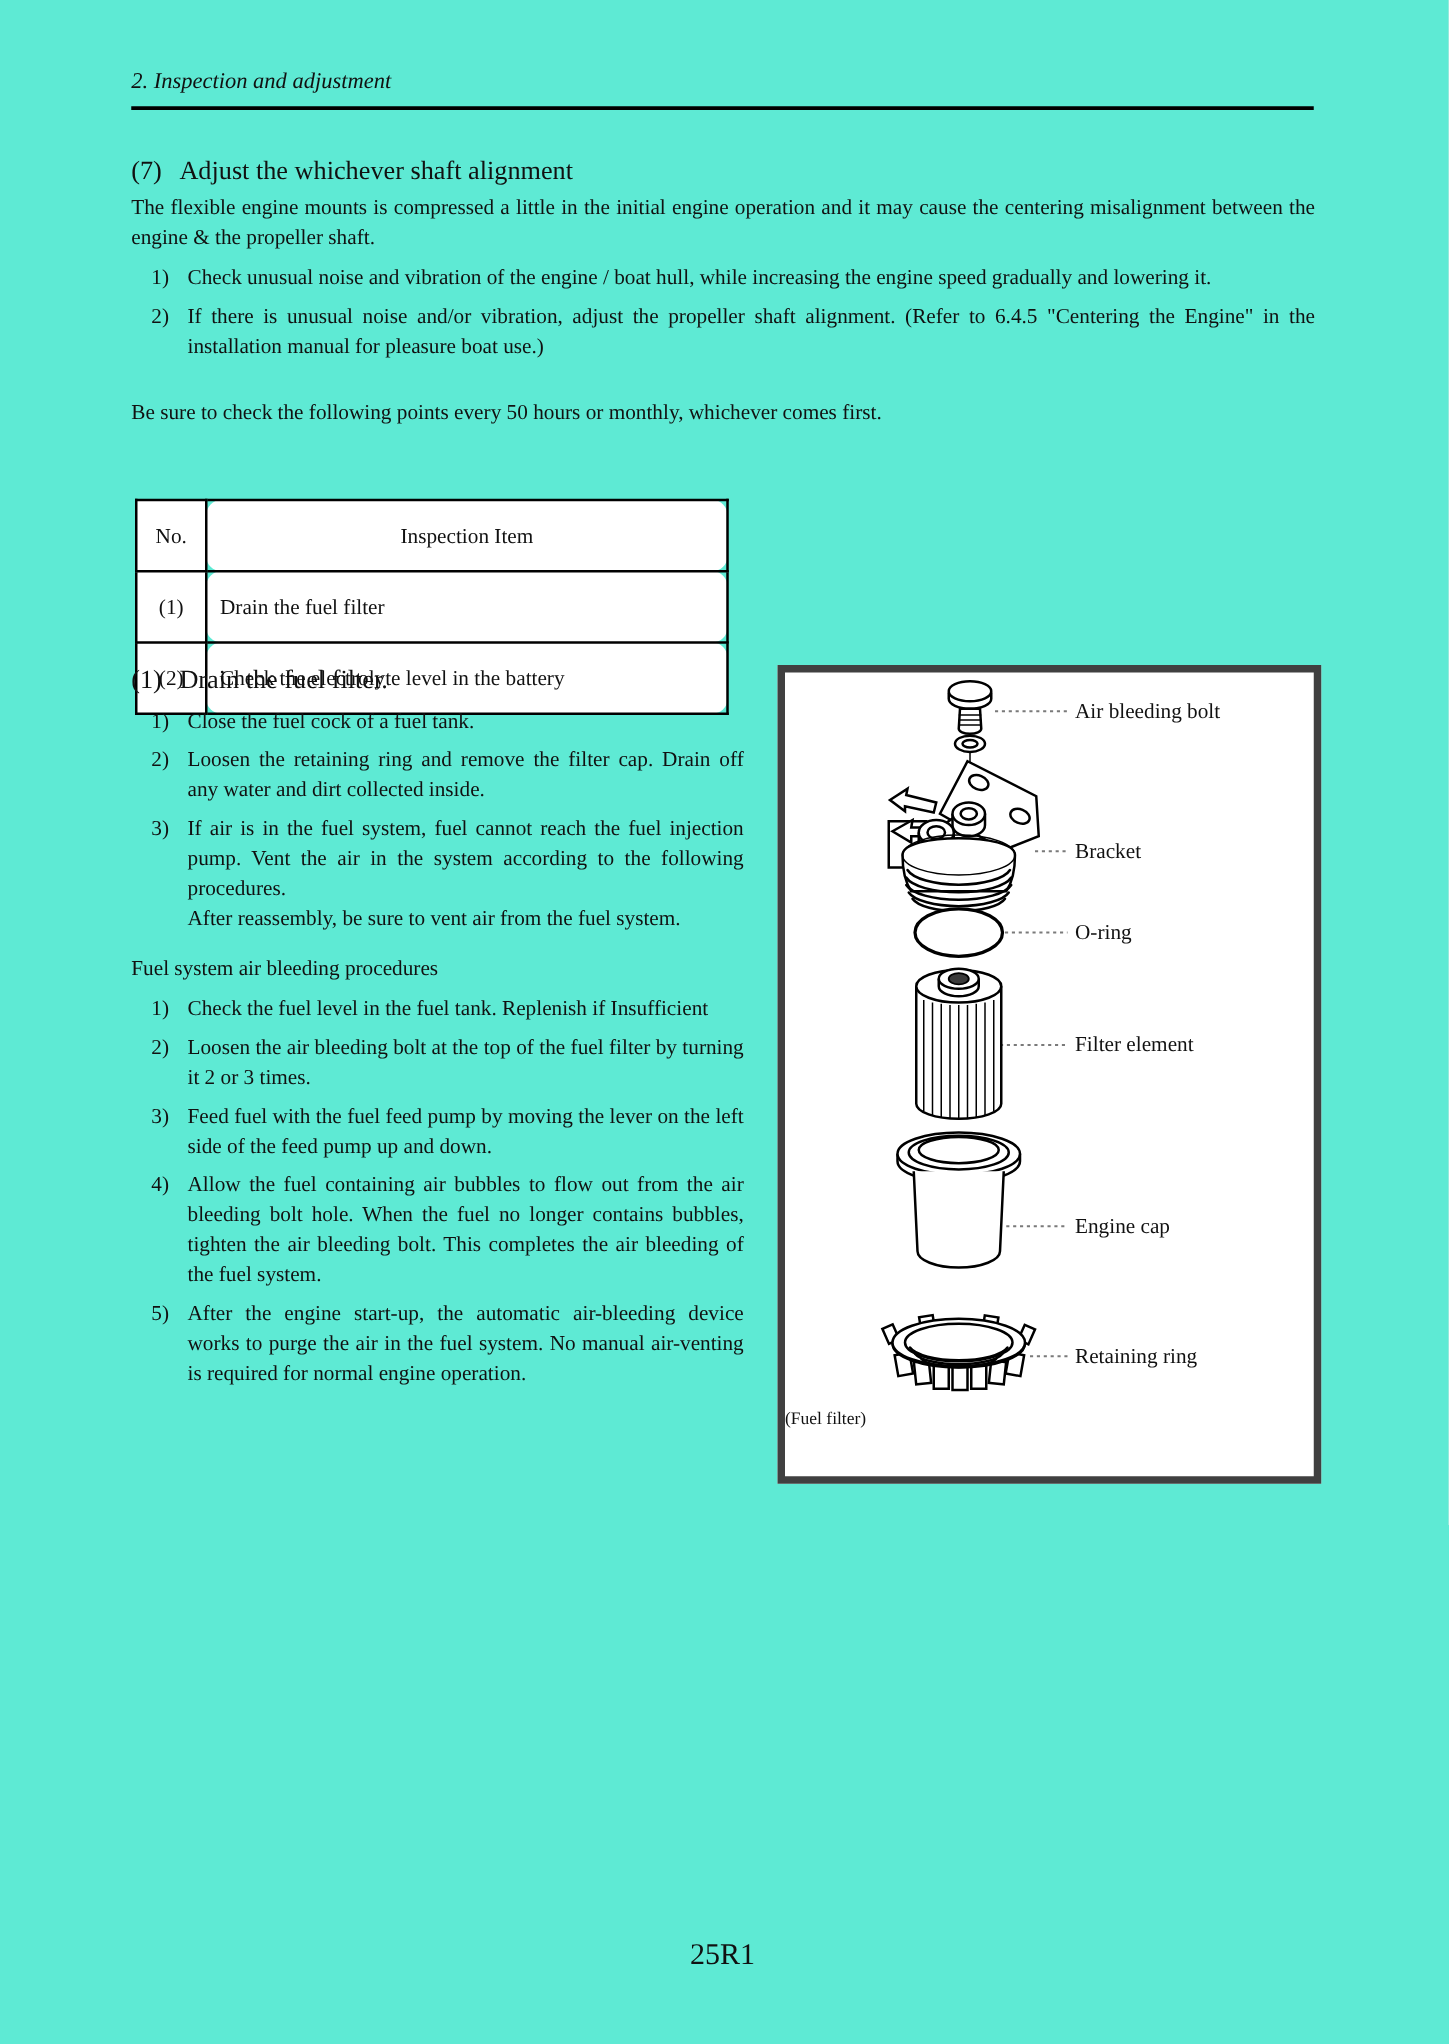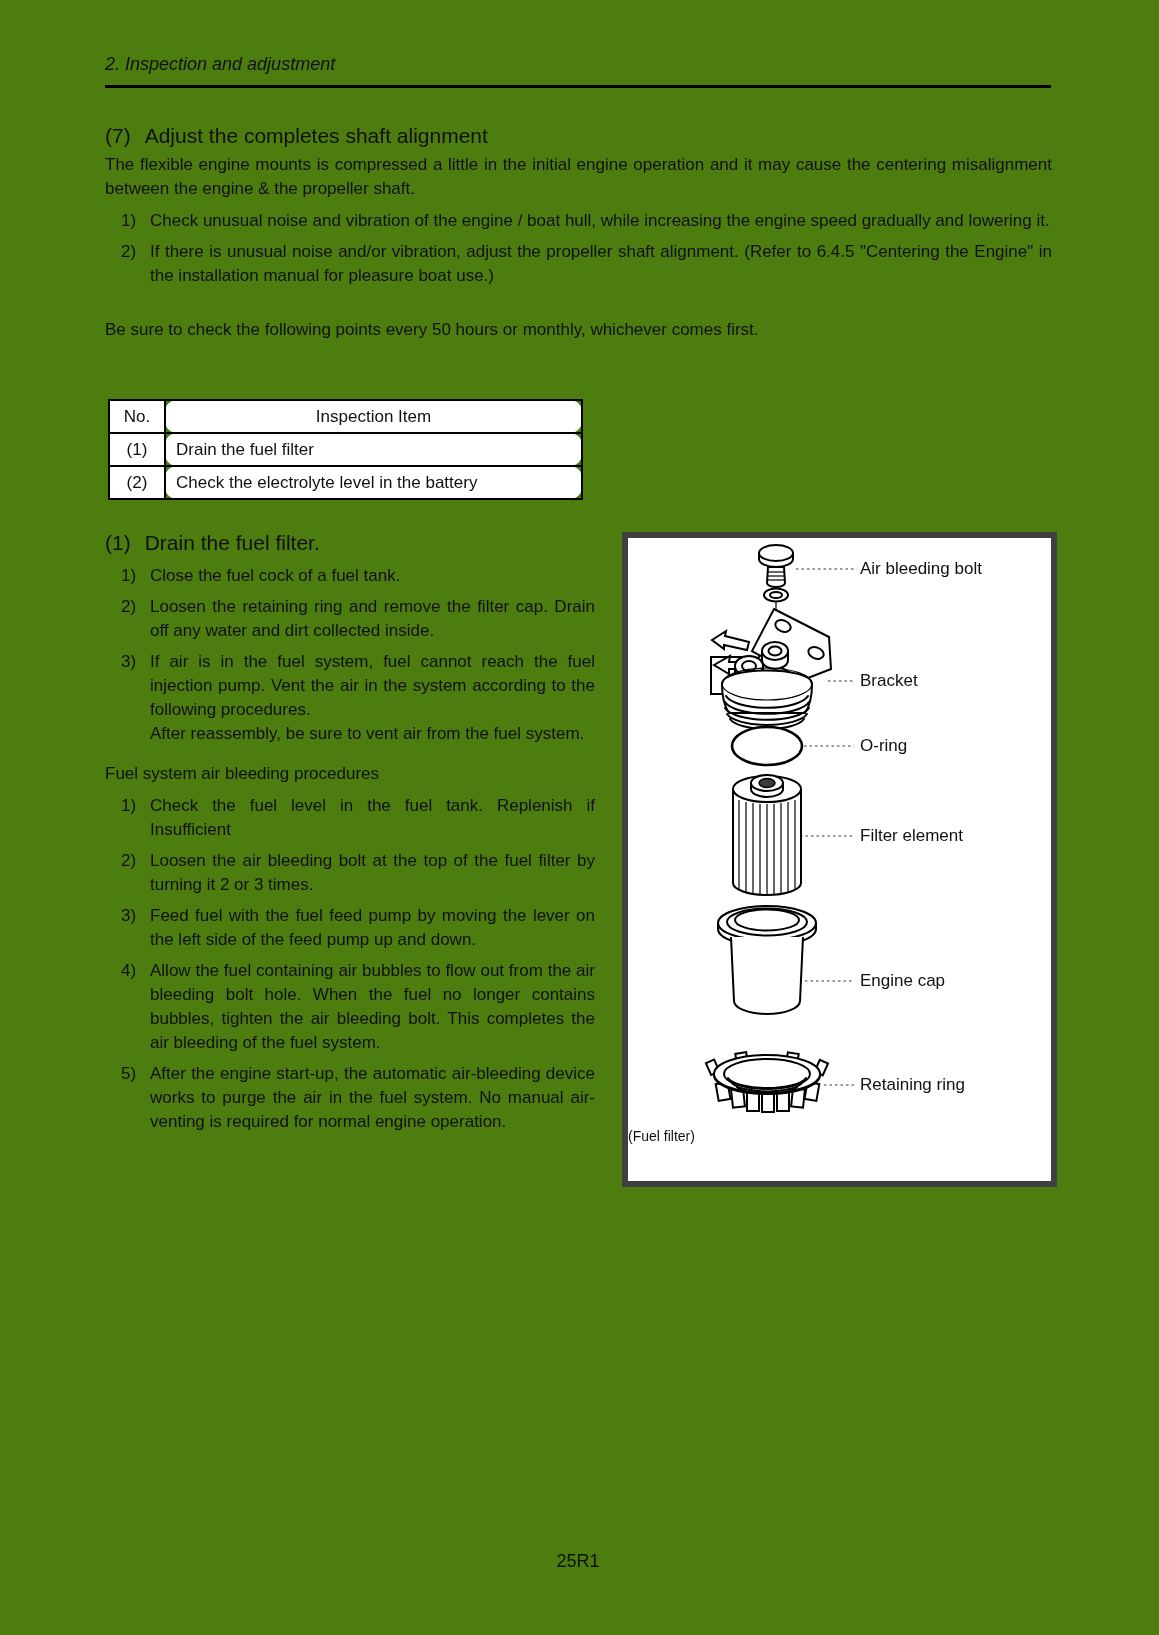--- a/index.html
+++ b/index.html
@@ -1,19 +1,19 @@
 <!DOCTYPE html>
 <html><head>
 <meta charset="utf-8">
 <style>
   html,body { margin:0; padding:0; background:#e8e8e8; }
   .page {
     position:relative; width:1159px; height:1635px; margin:0 auto;
-    background:#4d7c0f; color:#111;
-    font-family:Liberation Sans, sans-serif;
+    background:#5eead4; color:#111;
+    font-family:Liberation Serif, serif;
     overflow:hidden;
   }
   .abs { position:absolute; }
 
   .header-title { left:105px; top:54px; width:800px; font-size:18px; font-style:italic; }
   .header-rule  { left:105px; top:85px; width:946px; height:3px; background:#000; }
 
   .body-text { font-size:17px; line-height:24px; text-align:justify; }
   .sec-heading { font-size:21px; }
   .sec-heading .hnum { margin-right:14px; }
@@ -26,21 +26,21 @@
   .li .litext { text-align:justify; }
   .list { margin-top:8px; }
 
   .sec223 { left:105px; top:318px; width:947px; }
   .h223 { font-size:22px; font-weight:bold; margin-bottom:19px; }
   .h223 .hnum { margin-right:16px; }
 
   .insp-table { left:108px; top:399px; border-collapse:collapse; }
   .insp-table th, .insp-table td {
     border:2px solid #000; font-size:17px; font-weight:normal;
-    height:31px; padding:0 10px; background:#fff;
+    height:31px; padding:12px 10px; background:#fff;
   }
   .insp-table th { text-align:center; }
   .col-no { width:34px; text-align:center; }
   .col-item { width:395px; text-align:left;border-radius:12px; }
 
   .leftcol { left:105px; top:508px; width:490px; }
   .leftcol .sec-heading { margin-bottom:9px;margin-top:23px; }
   .leftcol .litext { width:445px; }
   .plain-heading { font-size:17px; line-height:24px; margin:16px 0 7px 0; }
 
@@ -49,38 +49,38 @@
     border:6px solid #404040; background:#fff;
   }
   .fig-label {
     position:absolute; left:232px; font-size:17px; line-height:18px;
     white-space:nowrap; color:#111;
   }
   .fig-caption {
     position:absolute; left:0; top:590px; width:100%;
     text-align:left; font-size:14px;
   }
-  .footer { left:105px; top:1551px; width:946px; text-align:center; font-size:18px; }
+  .footer { left:105px; top:1551px; width:946px; text-align:center; font-size:24px; }
 
   svg .ln { stroke:#000; stroke-width:2; fill:none; stroke-linecap:round; }
   svg .shp { stroke:#000; stroke-width:2; fill:#fff; }
   svg .thin { stroke:#000; stroke-width:1.2; fill:none; }
   svg .leader { stroke:#7a7a7a; stroke-width:1.6; stroke-dasharray:2.5 3; fill:none; }
 </style>
 </head>
 <body>
 
 <div class="page">
 
   <div class="abs header-title">2. Inspection and adjustment</div>
   <div class="abs header-rule"></div>
 
   <div class="abs sec7">
     <div class="sec-heading">
-      <span class="hnum">(7)</span><span>Adjust the completes shaft alignment</span>
+      <span class="hnum">(7)</span><span>Adjust the whichever shaft alignment</span>
     </div>
     <div class="body-text">The flexible engine mounts is compressed a little in the initial engine operation and it may cause the centering misalignment between the engine &amp; the propeller shaft.</div>
     <div class="list body-text">
       <div class="li">
         <span class="num">1)</span>
         <div class="litext">Check unusual noise and vibration of the engine / boat hull, while increasing the engine speed gradually and lowering it.</div>
       </div>
       <div class="li">
         <span class="num">2)</span>
         <div class="litext">If there is unusual noise and/or vibration, adjust the propeller shaft alignment. (Refer to 6.4.5 "Centering the Engine" in the installation manual for pleasure boat use.)</div>

